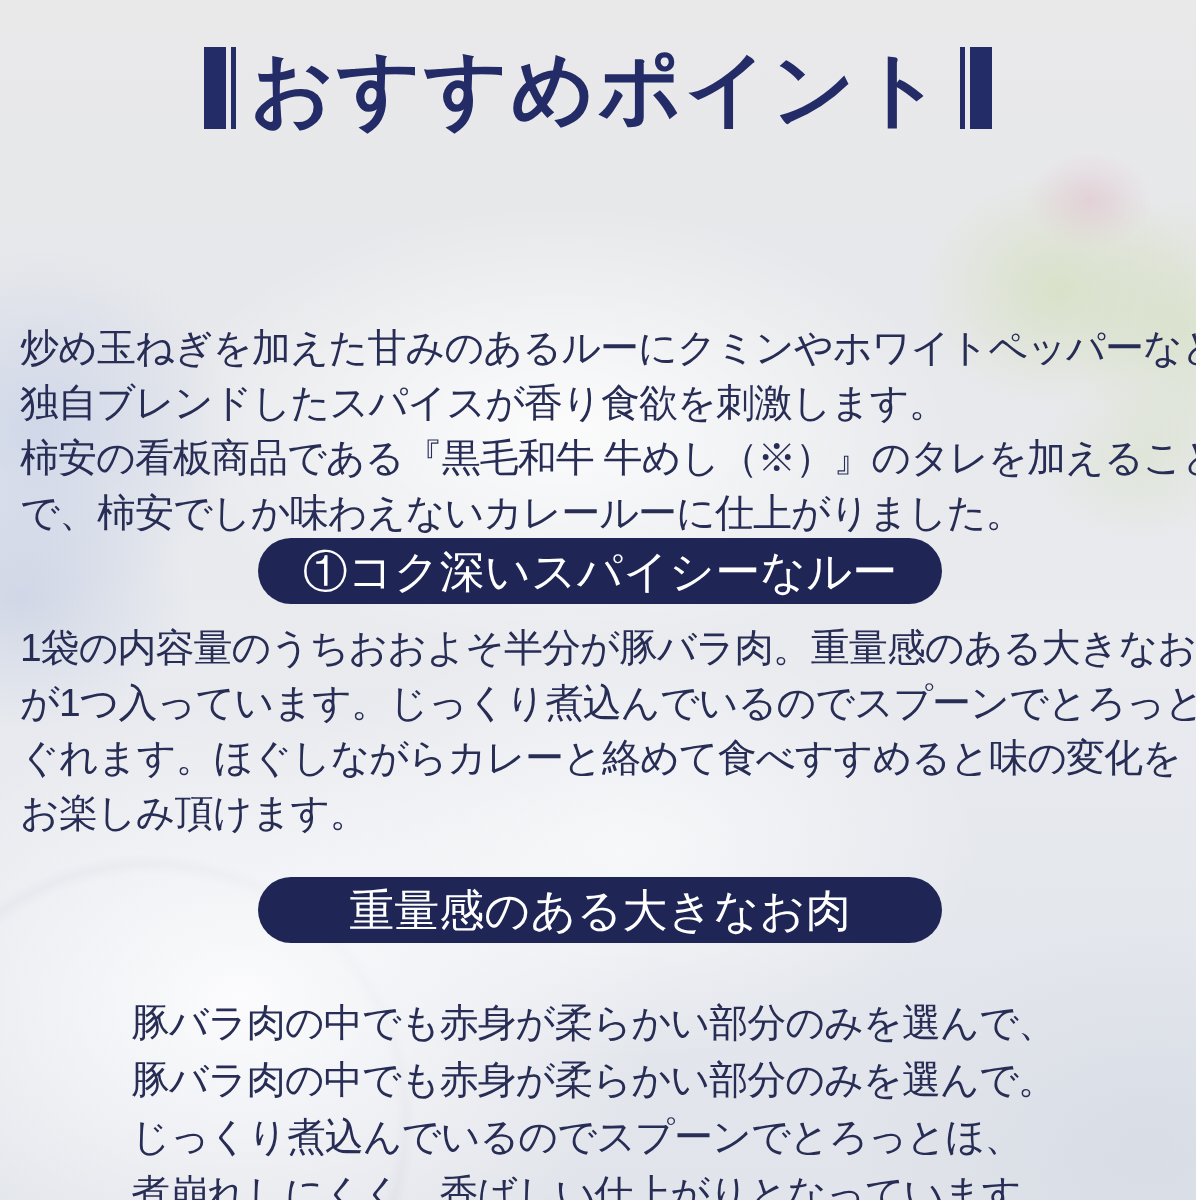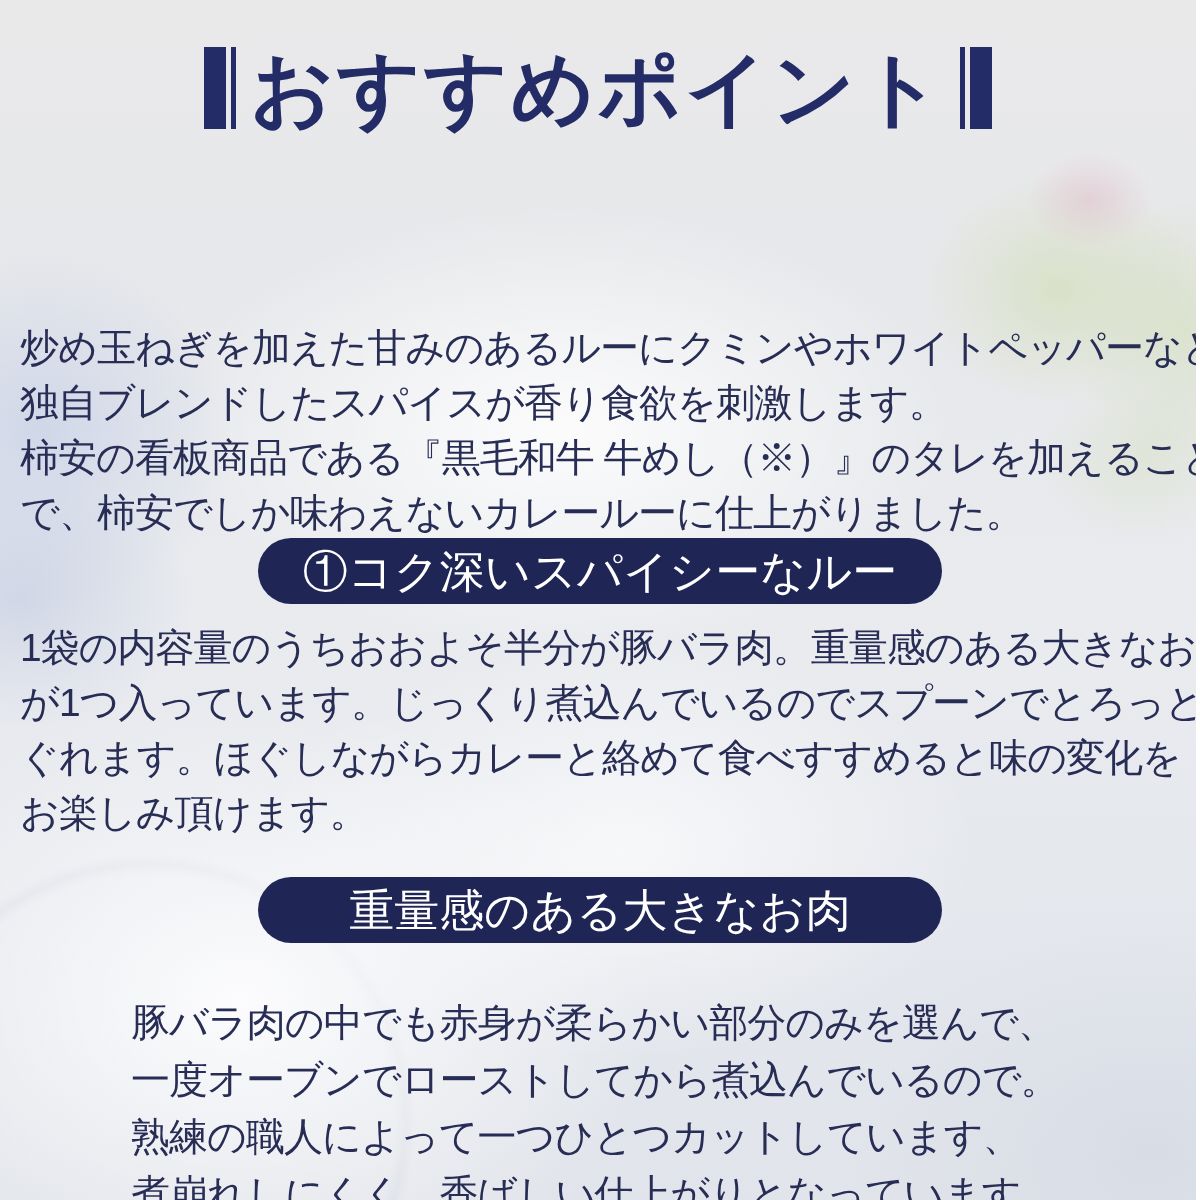--- a/index.html
+++ b/index.html
@@ -105,18 +105,18 @@
     <span class="line">が1つ入っています。じっくり煮込んでいるのでスプーンでとろっとほ</span>
     <span class="line">ぐれます。ほぐしながらカレーと絡めて食べすすめると味の変化を</span>
     <span class="line">お楽しみ頂けます。</span>
   </p>
 
   <div class="pill pill-3">
     <span>重量感のある大きなお肉</span>
   </div>
   <p class="body body-3">
     <span class="line">豚バラ肉の中でも赤身が柔らかい部分のみを選んで、</span>
-    <span class="line">一度オーブンでローストしてから煮込んでいるので。</span>
-    <span class="line">熟練の職人によって一つひとつカットしています、</span>
+    <span class="line">豚バラ肉の中でも赤身が柔らかい部分のみを選んで。</span>
+    <span class="line">じっくり煮込んでいるのでスプーンでとろっとほ、</span>
     <span class="line">煮崩れしにくく、香ばしい仕上がりとなっています。</span>
   </p>
 
 </div>
 
 </body></html>

